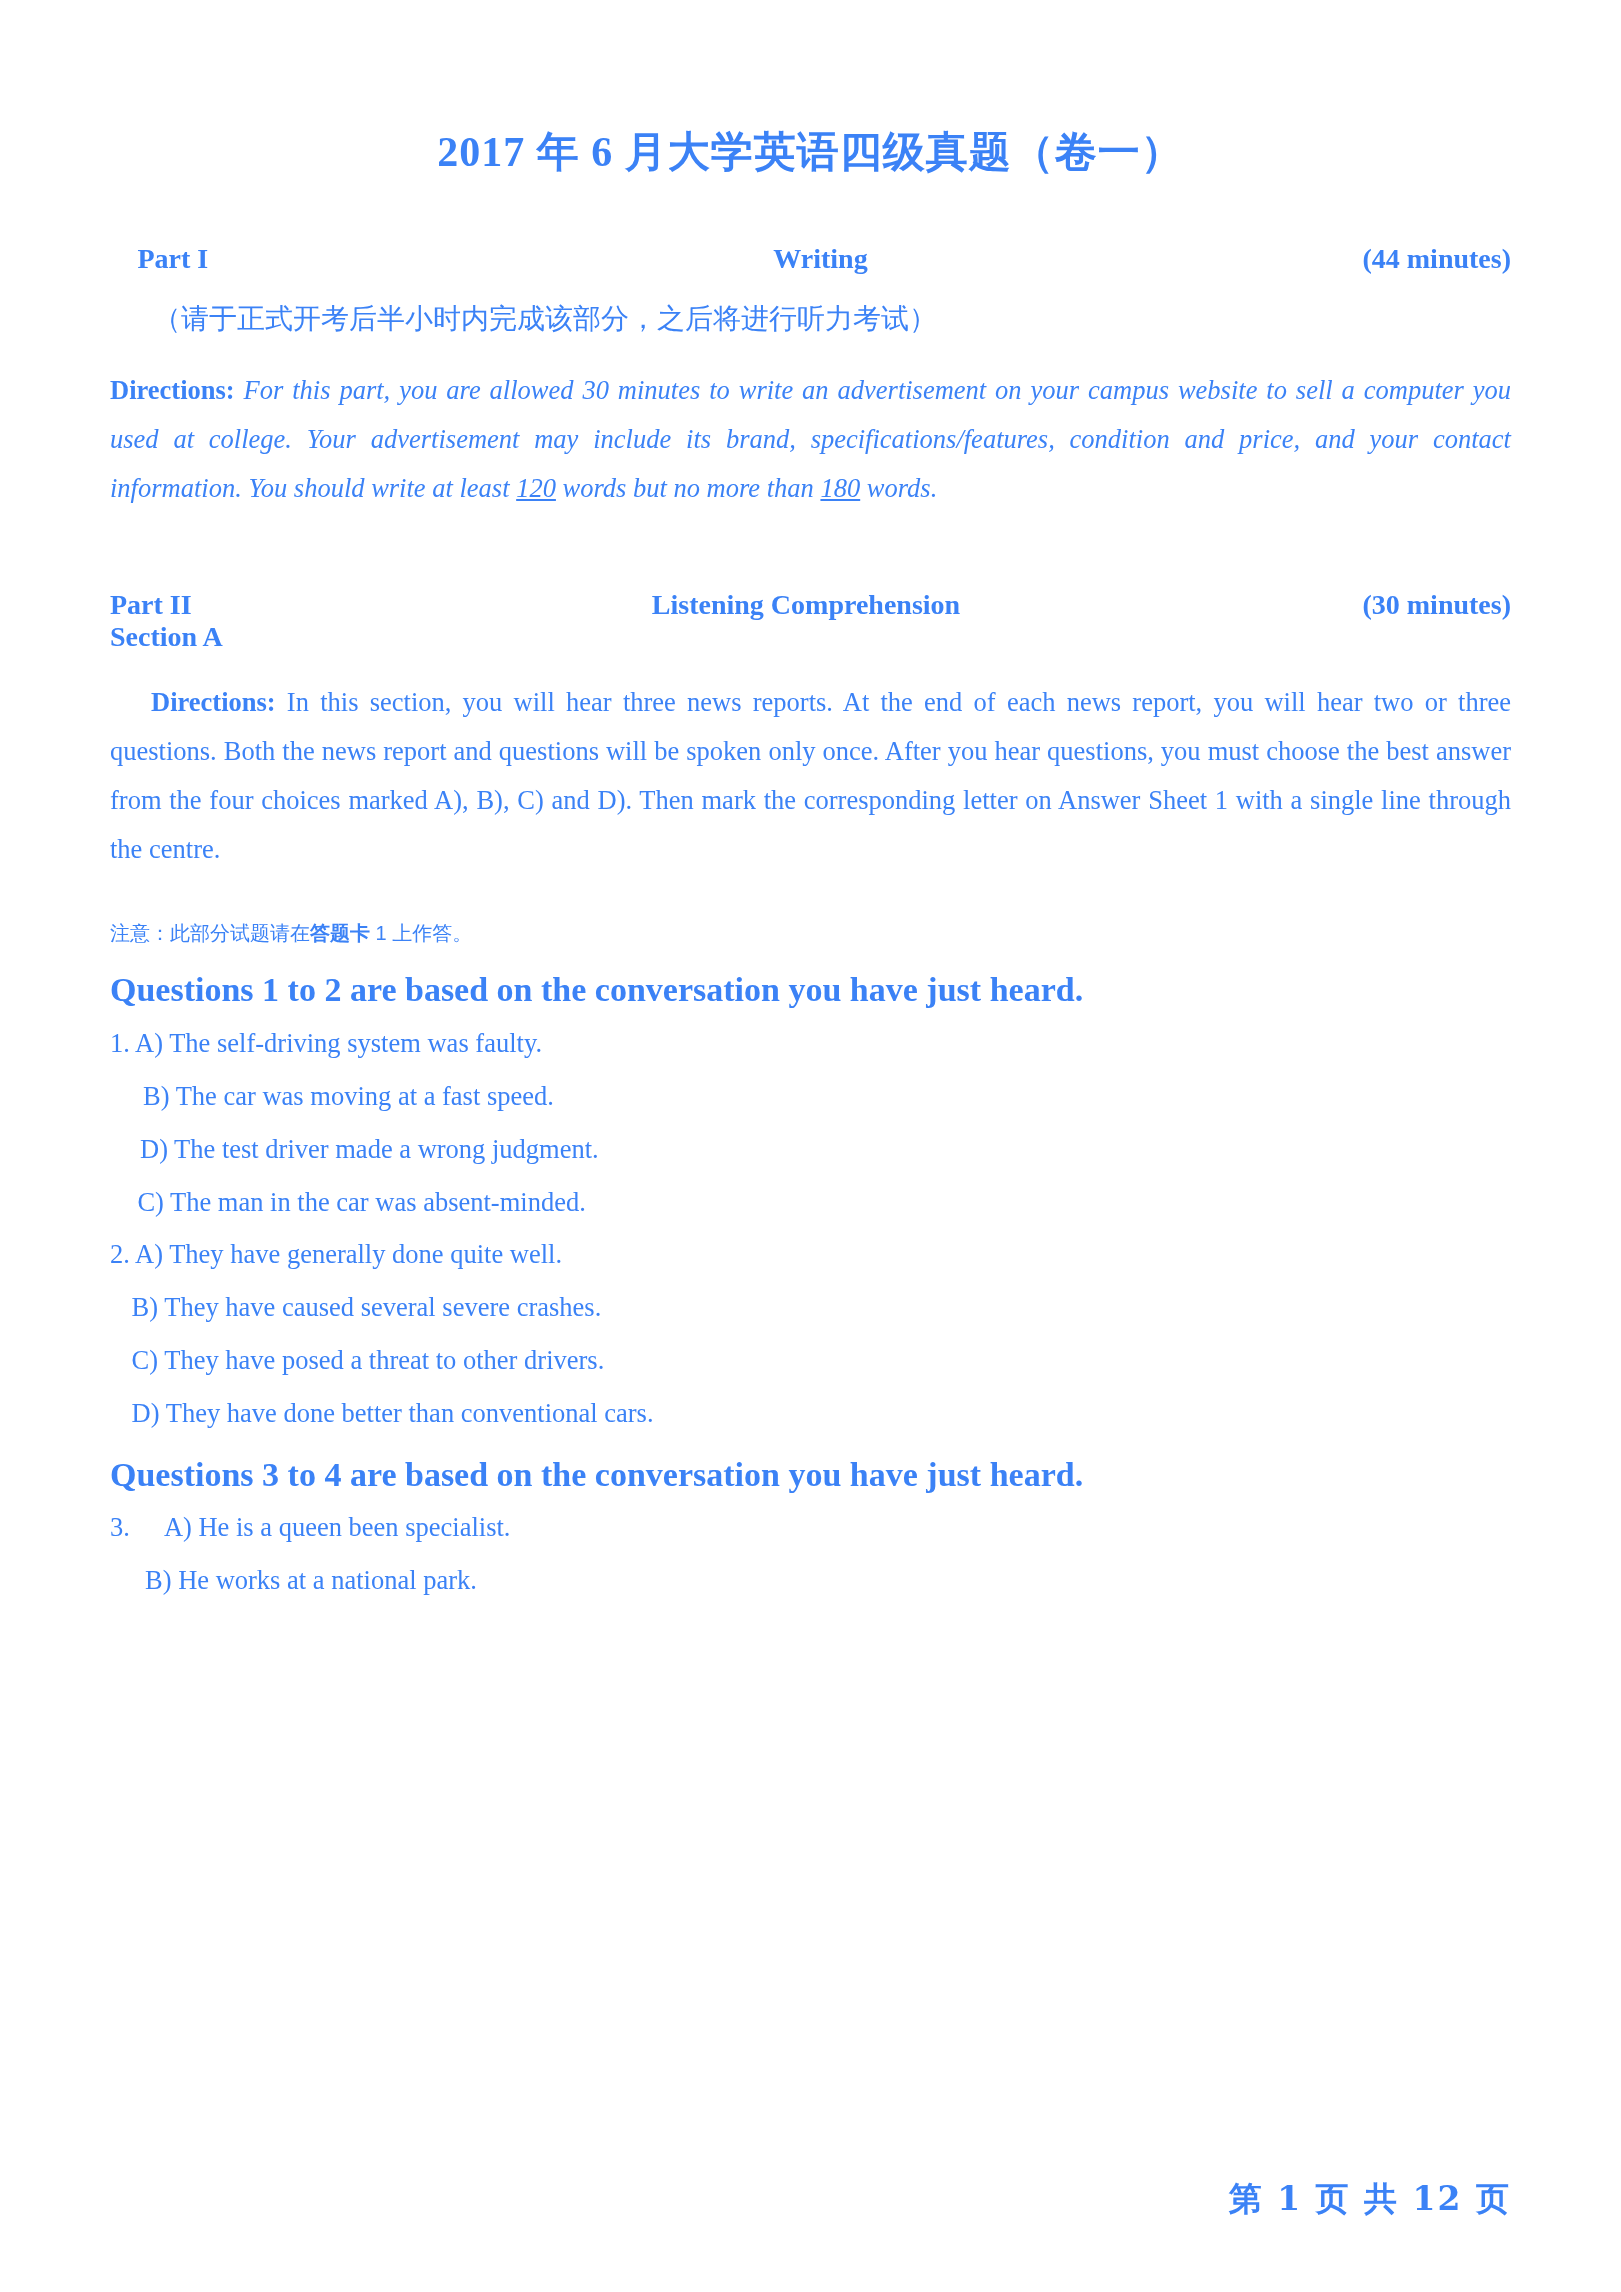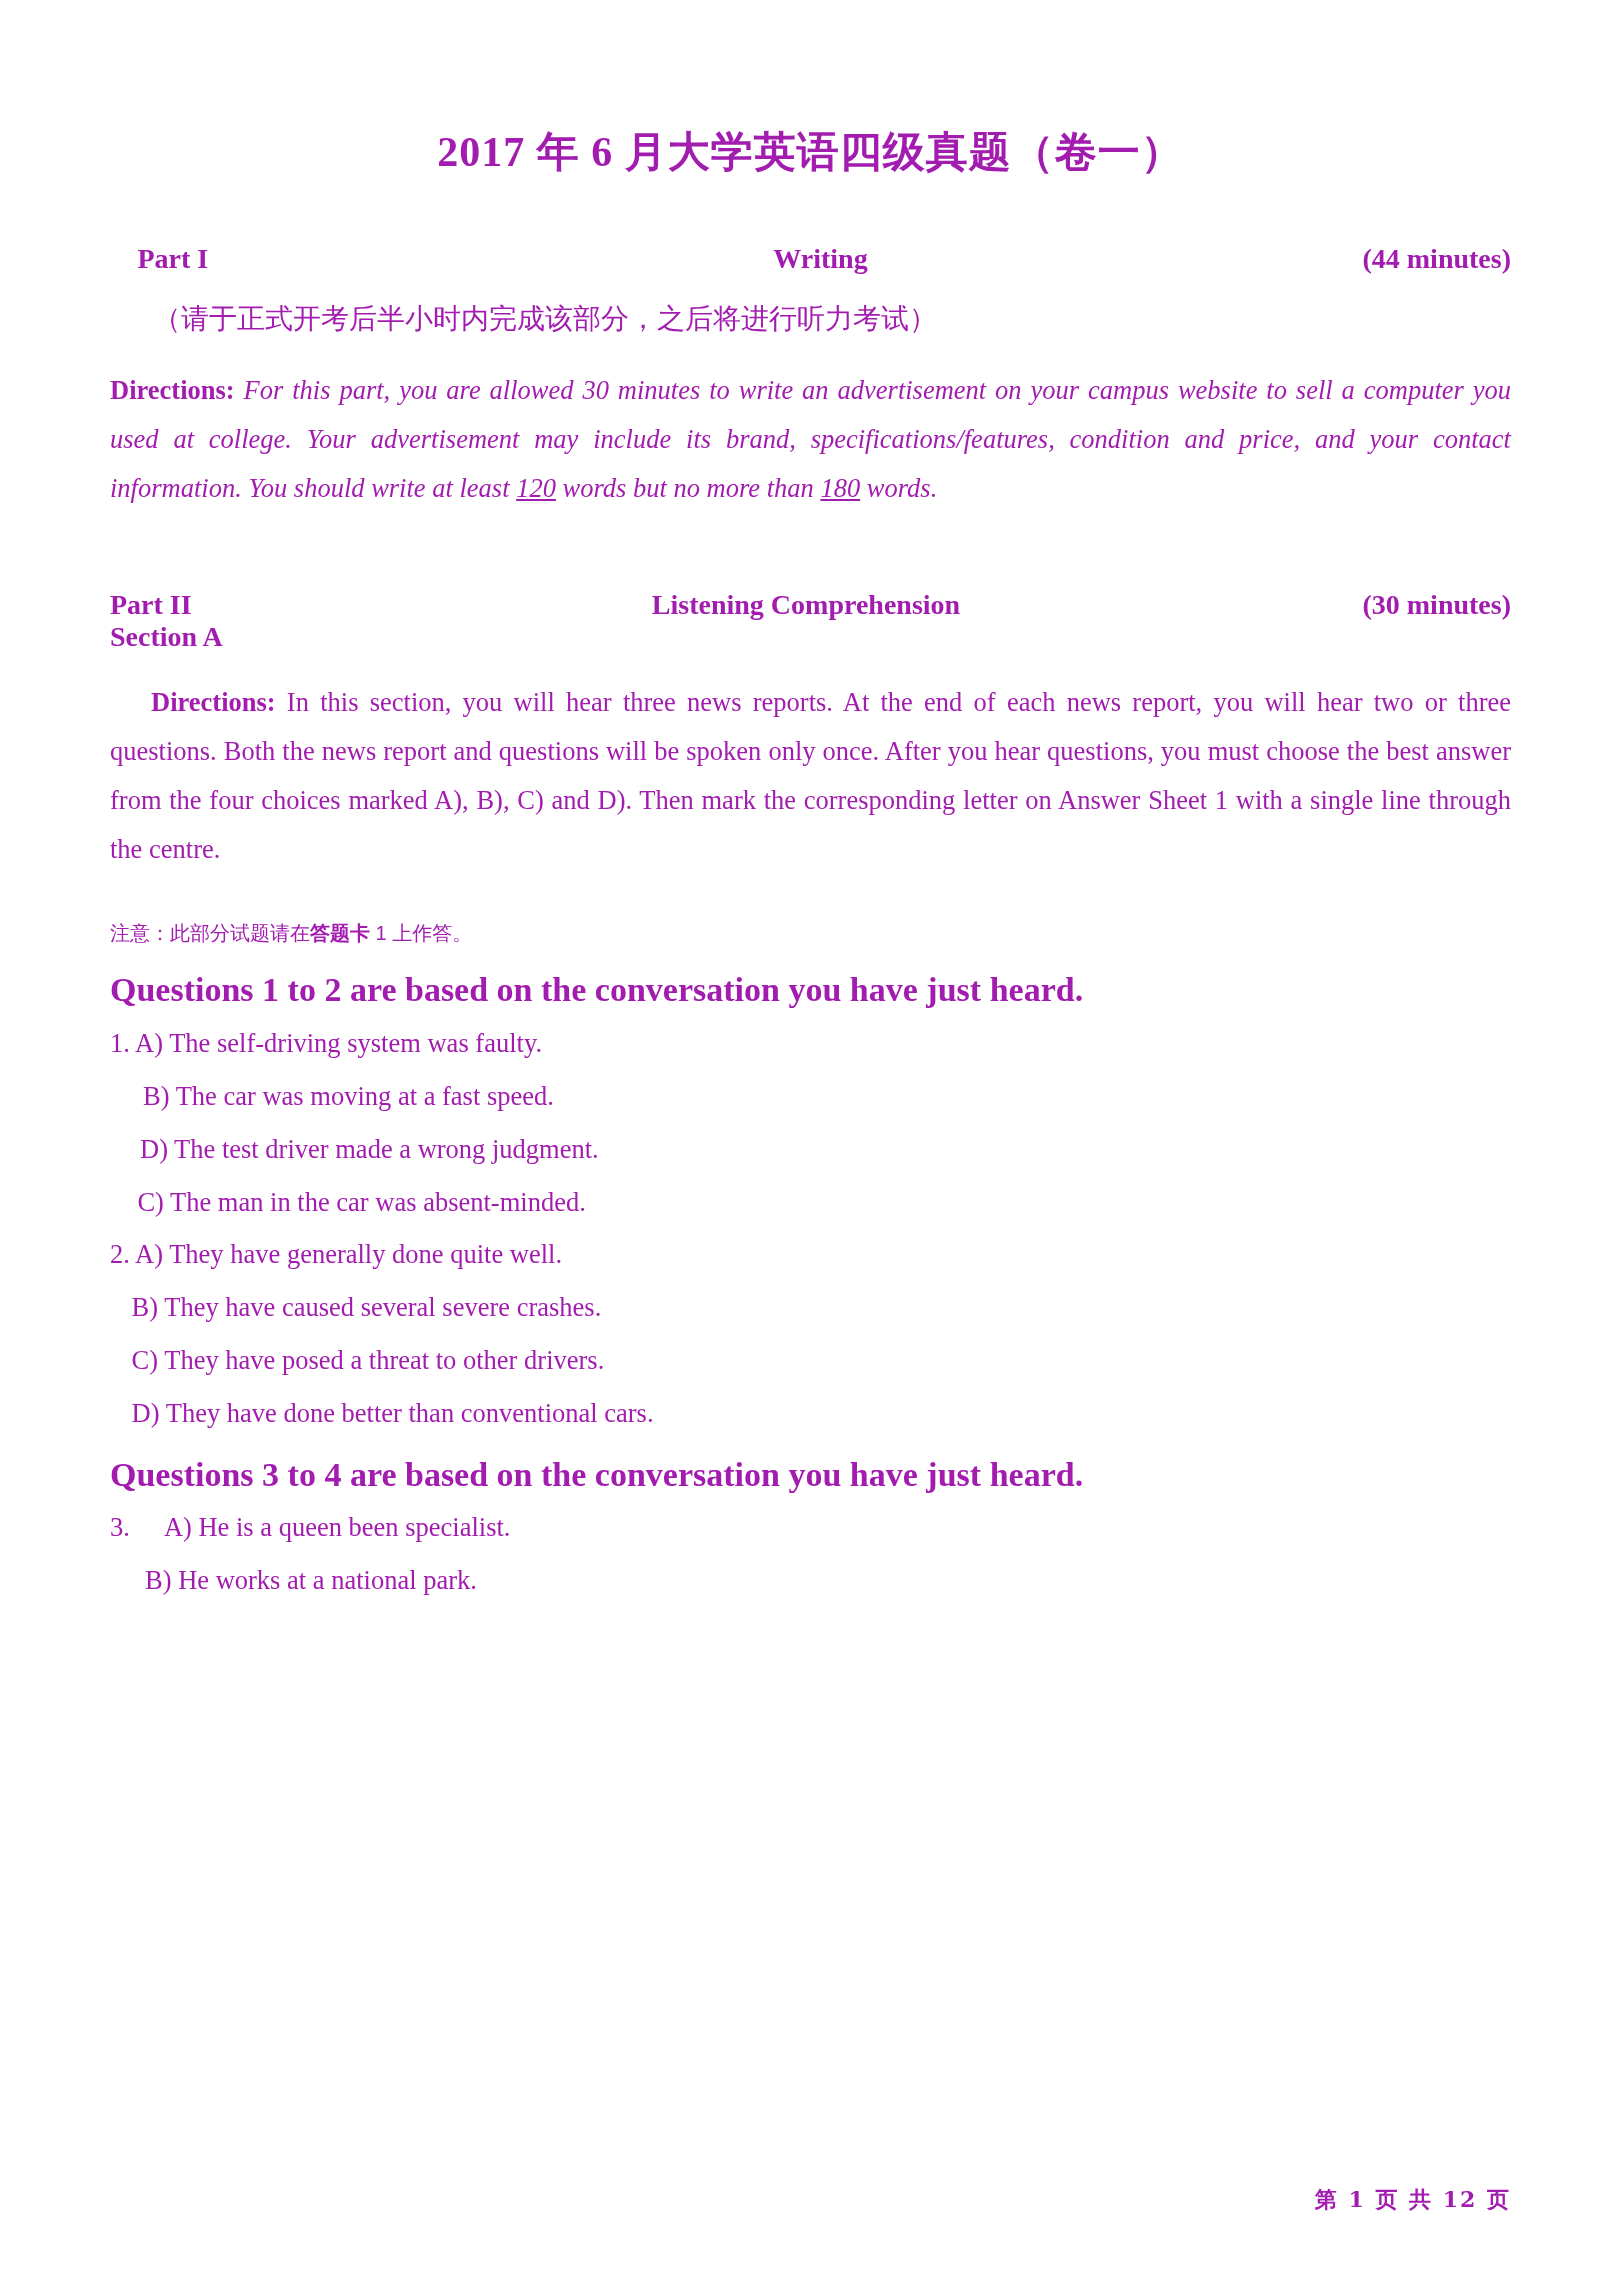--- a/index.html
+++ b/index.html
@@ -6,21 +6,21 @@
     margin: 0;
     padding: 0;
     background: #ffffff;
   }
   .page {
     position: relative;
     width: 1621px;
     height: 2293px;
     background: #ffffff;
     font-family: "Liberation Serif", serif;
-    color: #a21caf;
+    color: #3b82f6;
     box-sizing: border-box;
     padding: 98px 110px 59px 110px;
     border-radius: 8px;
   }
   .doc-title {
     font-size: 42px;
     font-weight: bold;
     text-align: center;
     letter-spacing: 1px;
     margin: 27.4px 0 0 0;
@@ -123,22 +123,22 @@
   .opt.lvl1 { padding-left: 0px; }
   .opt.lvl2 { padding-left: 33px; }
   .opt.lvl3 { padding-left: 27.4px; }
   .opt.lvl4 { padding-left: 30px; }
   .opt.lvl5 { padding-left: 21.6px; }
   .opt.q3 { padding-left: 0px; }
   .opt.q3b { padding-left: 35px; }
   .footer {
     position: absolute;
     right: 110px;
-    bottom: 78px;
-    font-size: 22px;
+    bottom: 71px;
+    font-size: 33px;
     font-family: "DejaVu Serif", serif;
     font-weight: bold;
     letter-spacing: 2px;
   }
 </style>
 </head>
 <body>
 
 <div class="page">
 

